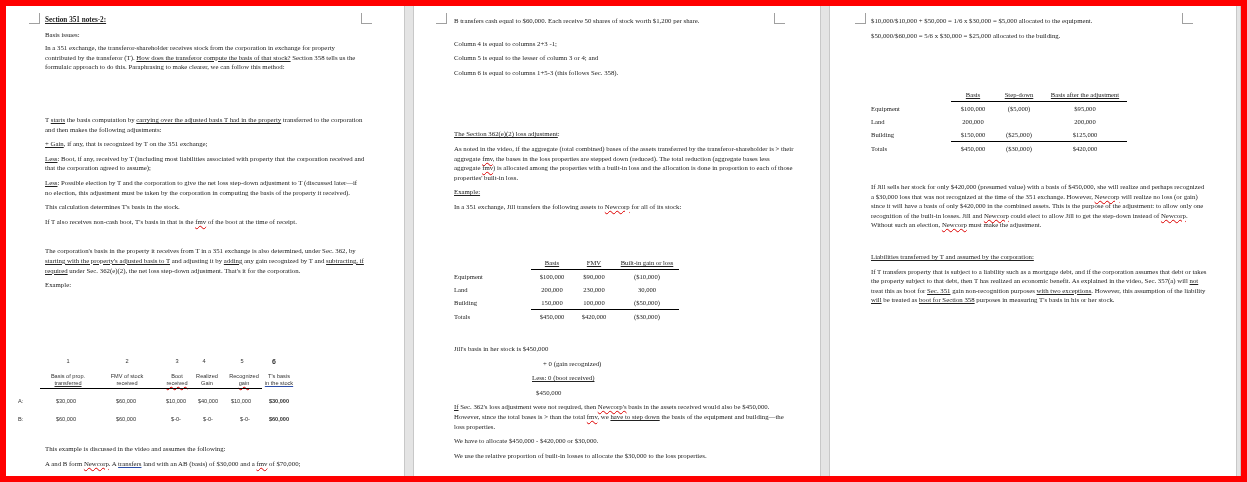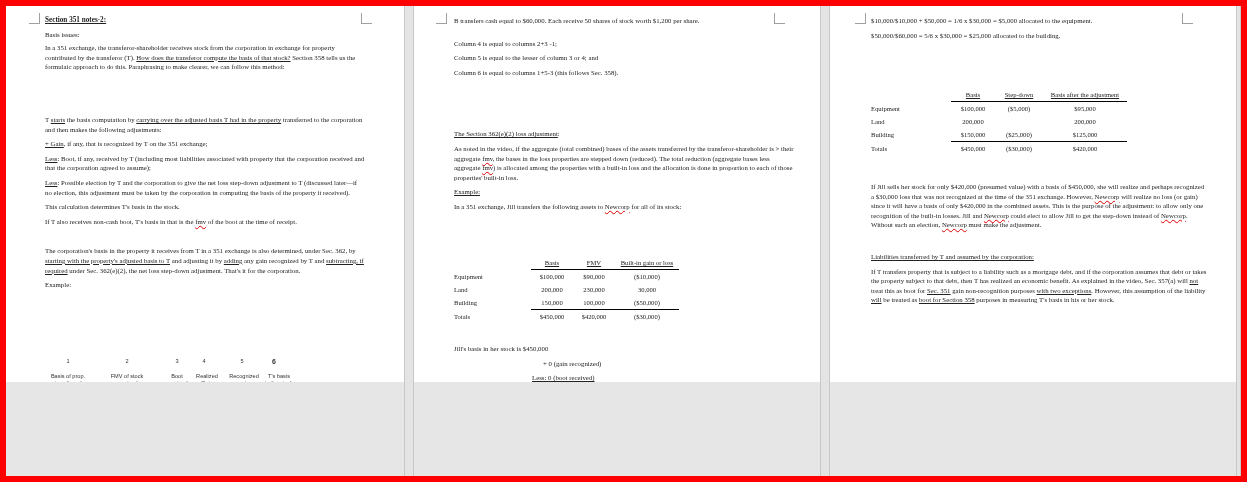--- a/index.html
+++ b/index.html
@@ -7,21 +7,21 @@
     width: 1247px; height: 482px; overflow: hidden;
     background: #ff0000; position: relative;
     font-family: "Liberation Serif", "DejaVu Serif", serif;
     color: #222;
   }
   .viewport {
     position: absolute; left: 6px; top: 6px; width: 1235px; height: 470px;
     background: #e6e6e6; overflow: hidden;
   }
   .page {
-    position: absolute; top: 0; height: 376px; background: #fff;
+    position: absolute; top: 0; height: 470px; background: #fff;
     overflow: hidden;
   }
   .gutter {
     position: absolute; top: 0; height: 470px; background: #e4e4e4;
     border-left: 1px solid #c8c8c8; border-right: 1px solid #c8c8c8;
     box-sizing: border-box;
   }
   #page1 { left: 0; width: 398px; }
   #page2 { left: 408px; width: 406px; }
   #page3 { left: 824px; width: 406px; }

